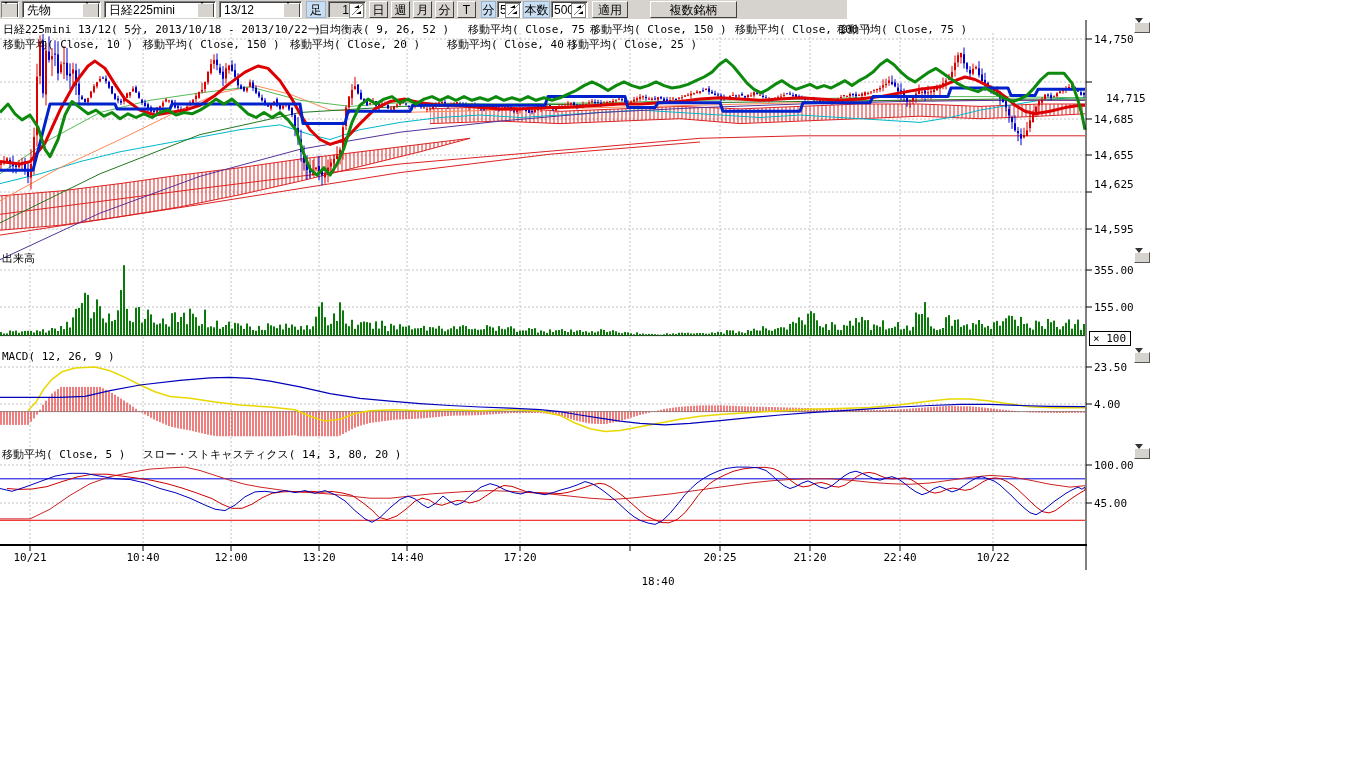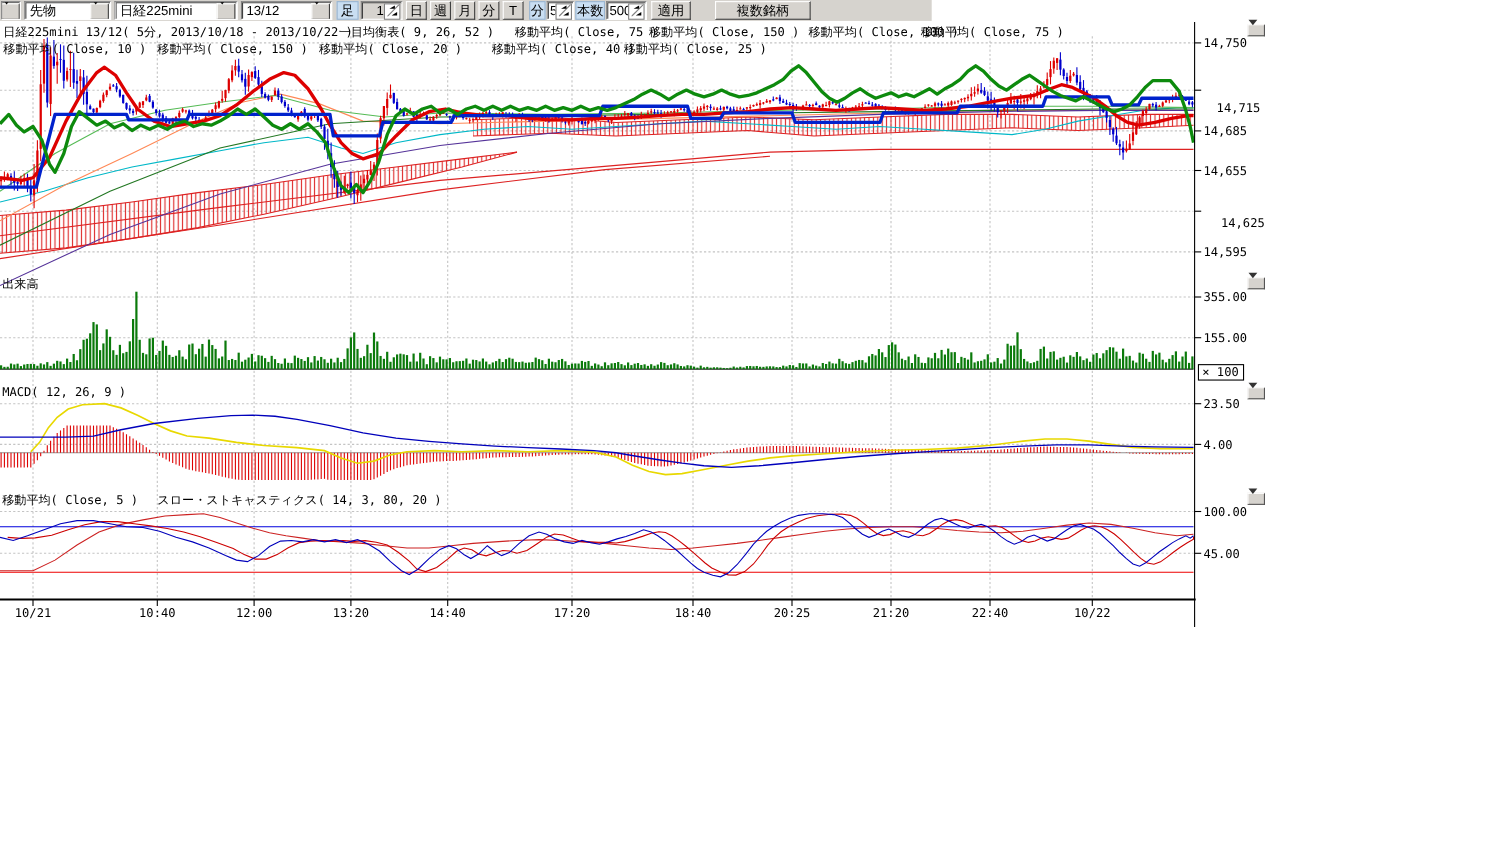--- a/index.html
+++ b/index.html
@@ -1658,21 +1658,21 @@
 
 <div class="lg" style="top:251px;left:2px;">出来高</div>
 <div class="lg" style="top:350px;left:2px;">MACD( 12, 26, 9 )</div>
 <div class="lg" style="top:447px;left:2px;">移動平均( Close, 5 )</div>
 <div class="lg" style="top:447px;left:143px;">スロー・ストキャスティクス( 14, 3, 80, 20 )</div>
 
 <div class="axlbl" style="top:33px;">14,750</div>
 <div class="axlbl" style="top:92px;margin-left:12px;">14,715</div>
 <div class="axlbl" style="top:113px;">14,685</div>
 <div class="axlbl" style="top:149px;">14,655</div>
-<div class="axlbl" style="top:196px;margin-left:16px;">14,625</div>
+<div class="axlbl" style="top:178px;">14,625</div>
 <div class="axlbl" style="top:223px;">14,595</div>
 <div class="axlbl" style="top:264px;">355.00</div>
 <div class="axlbl" style="top:301px;">155.00</div>
 <div class="axlbl" style="top:361px;">23.50</div>
 <div class="axlbl" style="top:398px;">4.00</div>
 <div class="axlbl" style="top:459px;">100.00</div>
 <div class="axlbl" style="top:497px;">45.00</div>
 
 <div class="mult">× 100</div>
 
@@ -1680,17 +1680,17 @@
 <div class="panel-dd" style="top:252px;"><span class="tri"></span></div>
 <div class="panel-dd" style="top:352px;"><span class="tri"></span></div>
 <div class="panel-dd" style="top:448px;"><span class="tri"></span></div>
 
 <div class="xlbl" style="left:8px;">10/21</div>
 <div class="xlbl" style="left:121px;">10:40</div>
 <div class="xlbl" style="left:209px;">12:00</div>
 <div class="xlbl" style="left:297px;">13:20</div>
 <div class="xlbl" style="left:385px;">14:40</div>
 <div class="xlbl" style="left:498px;">17:20</div>
-<div class="xlbl" style="left:608px;">18:40</div>
+<div class="xlbl" style="left:636px;margin-top:24px;">18:40</div>
 <div class="xlbl" style="left:698px;">20:25</div>
 <div class="xlbl" style="left:788px;">21:20</div>
 <div class="xlbl" style="left:878px;">22:40</div>
 <div class="xlbl" style="left:971px;">10/22</div>
 
 </body></html>

